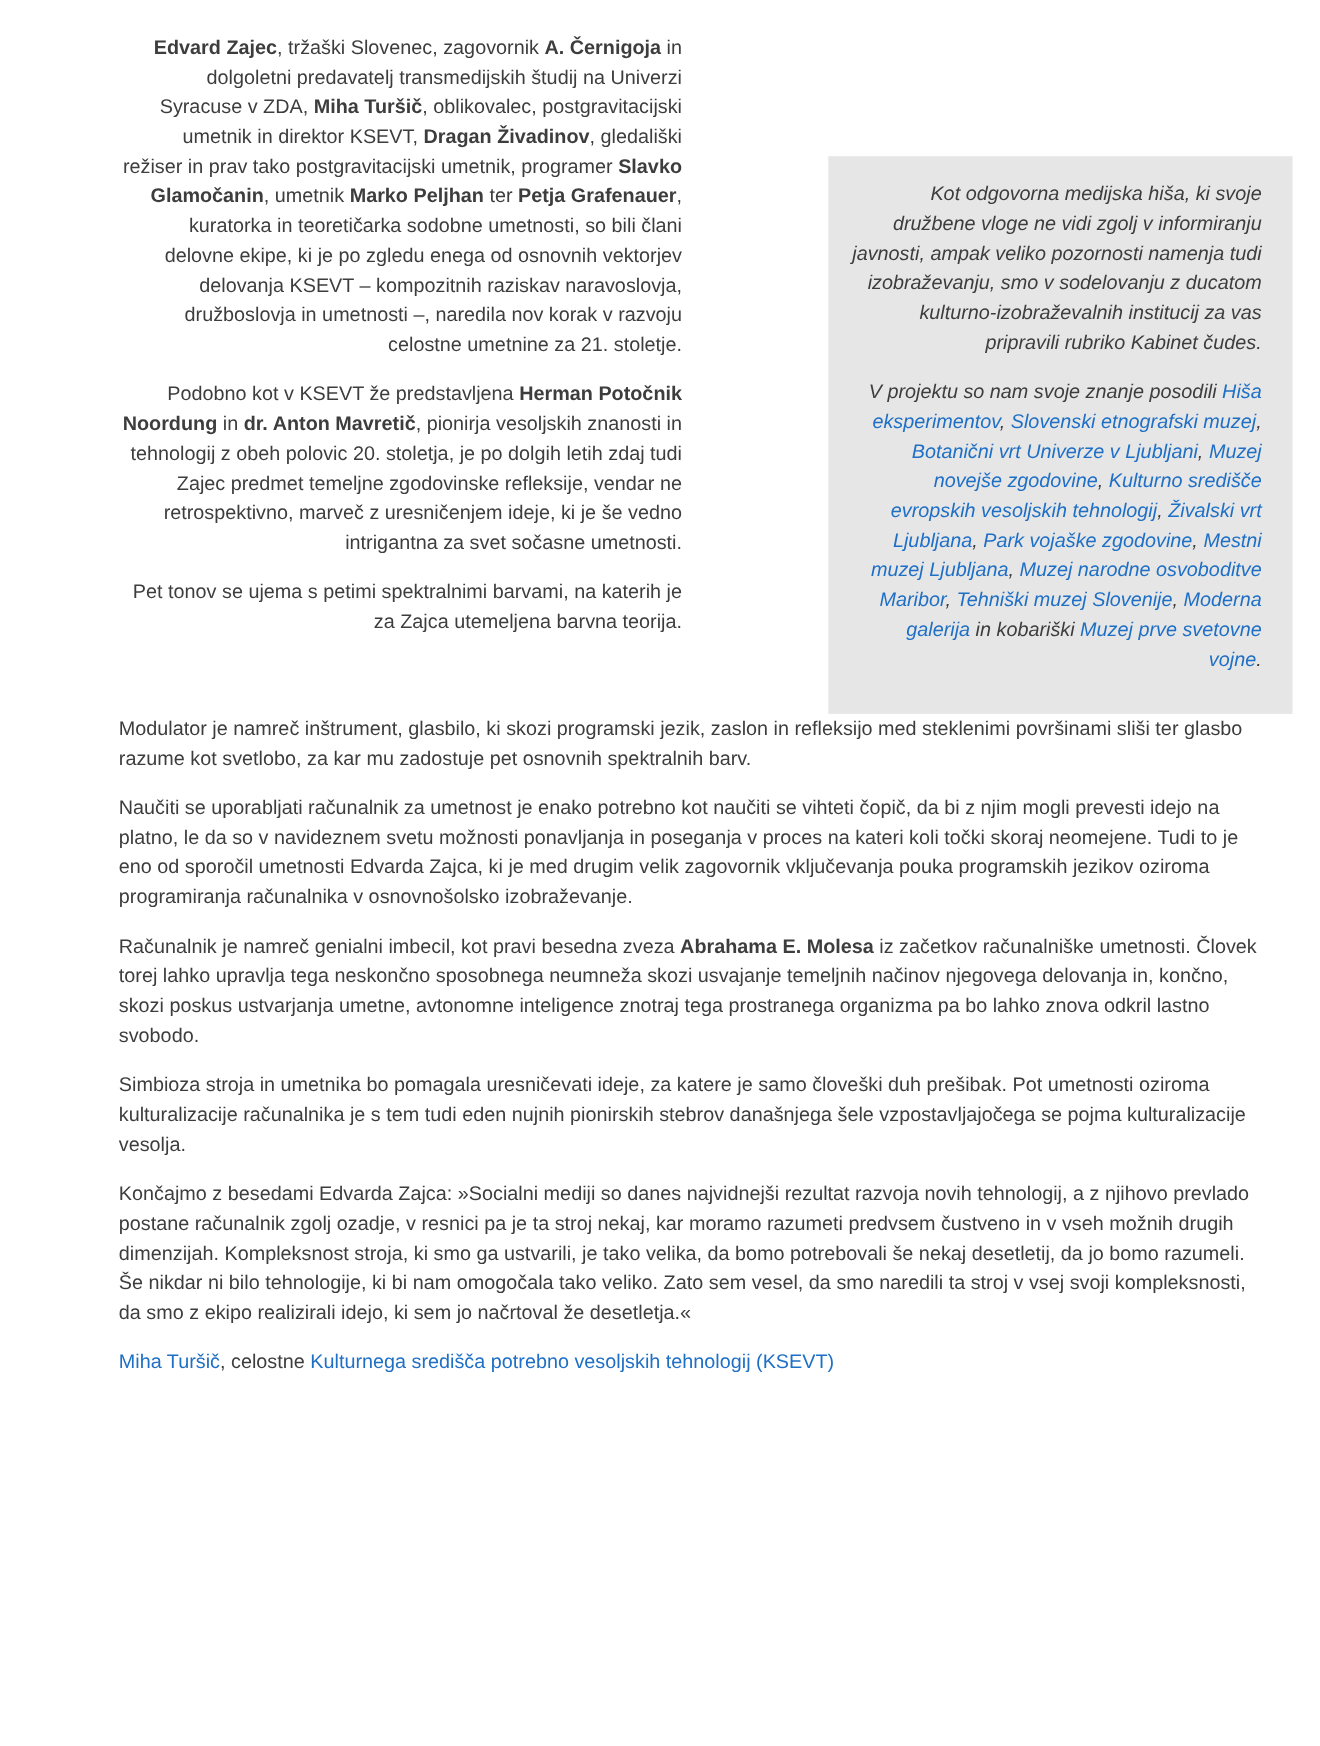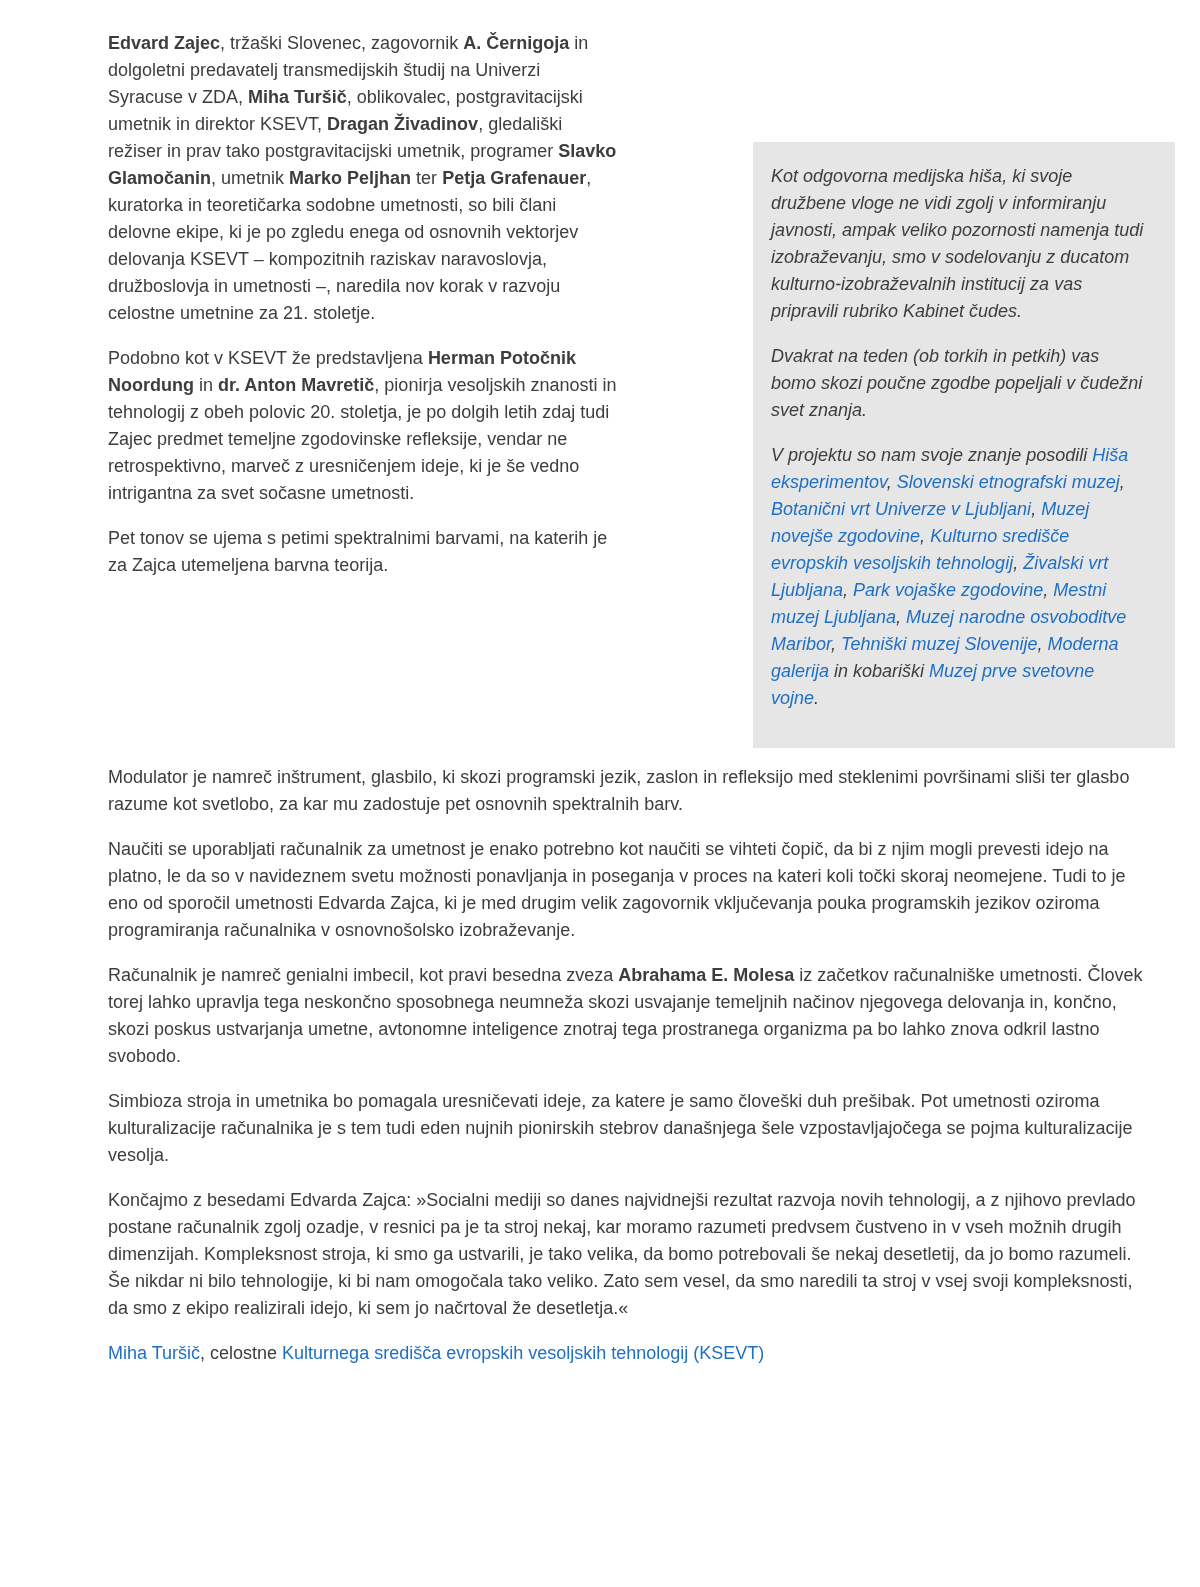--- a/index.html
+++ b/index.html
@@ -15,65 +15,65 @@
   }
   .page{
     width:1067px;
     margin:30px 0 60px 108px;
     font-size:18px;
     line-height:27px;
   }
   .top{
     display:flex;
     align-items:flex-start;
+    text-align:right;
   }
   .left-col{
     flex:0 0 512px;
     width:512px;
   }
   .infobox{
     margin-left:auto;
     margin-top:112px;
     width:422px;
     box-sizing:border-box;
     background:var(--box);
     padding:21px 28px 36px 18px;
     font-style:italic;
   }
   p.para{margin:0 0 18px 0;}
   .left-col p.para:last-child{margin-bottom:0;}
   .infobox p.para:last-child{margin-bottom:0;}
-  .body-paras{width:1045px;margin-top:16px;}
+  .body-paras{width:1045px;}
   .body-paras p.para:first-child{margin-top:0;}
   .seg-bold{font-weight:700;}
   a.seg-link{color:var(--link);text-decoration:none;font-style:inherit;cursor:pointer;}
   .byline-wrap{width:1045px;}
   .byline-wrap p.para{margin-bottom:0;}
 </style>
 </head>
 <body style="background: rgb(255, 255, 255);">
 
 <div class="page">
   <div class="top">
     <div class="left-col">
         <p class="para"><span class="seg-bold">Edvard Zajec</span><span>, tržaški Slovenec, zagovornik </span><span class="seg-bold">A. Černigoja</span><span> in dolgoletni predavatelj transmedijskih študij na Univerzi Syracuse v ZDA, </span><span class="seg-bold">Miha Turšič</span><span>, oblikovalec, postgravitacijski umetnik in direktor KSEVT, </span><span class="seg-bold">Dragan Živadinov</span><span>, gledališki režiser in prav tako postgravitacijski umetnik, programer </span><span class="seg-bold">Slavko Glamočanin</span><span>, umetnik </span><span class="seg-bold">Marko Peljhan</span><span> ter </span><span class="seg-bold">Petja Grafenauer</span><span>, kuratorka in teoretičarka sodobne umetnosti, so bili člani delovne ekipe, ki je po zgledu enega od osnovnih vektorjev delovanja KSEVT – kompozitnih raziskav naravoslovja, družboslovja in umetnosti –, naredila nov korak v razvoju celostne umetnine za 21. stoletje.</span></p>
         <p class="para"><span>Podobno kot v KSEVT že predstavljena </span><span class="seg-bold">Herman Potočnik Noordung</span><span> in </span><span class="seg-bold">dr. Anton Mavretič</span><span>, pionirja vesoljskih znanosti in tehnologij z obeh polovic 20. stoletja, je po dolgih letih zdaj tudi Zajec predmet temeljne zgodovinske refleksije, vendar ne retrospektivno, marveč z uresničenjem ideje, ki je še vedno intrigantna za svet sočasne umetnosti.</span></p>
         <p class="para"><span>Pet tonov se ujema s petimi spektralnimi barvami, na katerih je za Zajca utemeljena barvna teorija.</span></p>
       </div>
     <div class="infobox">
         <p class="para"><span>Kot odgovorna medijska hiša, ki svoje družbene vloge ne vidi zgolj v informiranju javnosti, ampak veliko pozornosti namenja tudi izobraževanju, smo v sodelovanju z ducatom kulturno-izobraževalnih institucij za vas pripravili rubriko Kabinet čudes.</span></p>
-        <p class="para"><span>Dvakrat na teden (ob torkih in petkih) vas bomo skozi poučne zgodbe popeljali v čudežni svet znanja.</span></p>
         <p class="para"><span>V projektu so nam svoje znanje posodili </span><a href="#" class="seg-link">Hiša eksperimentov</a><span>, </span><a href="#" class="seg-link">Slovenski etnografski muzej</a><span>, </span><a href="#" class="seg-link">Botanični vrt Univerze v Ljubljani</a><span>, </span><a href="#" class="seg-link">Muzej novejše zgodovine</a><span>, </span><a href="#" class="seg-link">Kulturno središče evropskih vesoljskih tehnologij</a><span>, </span><a href="#" class="seg-link">Živalski vrt Ljubljana</a><span>, </span><a href="#" class="seg-link">Park vojaške zgodovine</a><span>, </span><a href="#" class="seg-link">Mestni muzej Ljubljana</a><span>, </span><a href="#" class="seg-link">Muzej narodne osvoboditve Maribor</a><span>, </span><a href="#" class="seg-link">Tehniški muzej Slovenije</a><span>, </span><a href="#" class="seg-link">Moderna galerija</a><span> in kobariški </span><a href="#" class="seg-link">Muzej prve svetovne vojne</a><span>.</span></p>
       </div>
   </div>
 
   <div class="body-paras">
       <p class="para"><span>Modulator je namreč inštrument, glasbilo, ki skozi programski jezik, zaslon in refleksijo med steklenimi površinami sliši ter glasbo razume kot svetlobo, za kar mu zadostuje pet osnovnih spektralnih barv.</span></p>
       <p class="para"><span>Naučiti se uporabljati računalnik za umetnost je enako potrebno kot naučiti se vihteti čopič, da bi z njim mogli prevesti idejo na platno, le da so v navideznem svetu možnosti ponavljanja in poseganja v proces na kateri koli točki skoraj neomejene. Tudi to je eno od sporočil umetnosti Edvarda Zajca, ki je med drugim velik zagovornik vključevanja pouka programskih jezikov oziroma programiranja računalnika v osnovnošolsko izobraževanje.</span></p>
       <p class="para"><span>Računalnik je namreč genialni imbecil, kot pravi besedna zveza </span><span class="seg-bold">Abrahama E. Molesa</span><span> iz začetkov računalniške umetnosti. Človek torej lahko upravlja tega neskončno sposobnega neumneža skozi usvajanje temeljnih načinov njegovega delovanja in, končno, skozi poskus ustvarjanja umetne, avtonomne inteligence znotraj tega prostranega organizma pa bo lahko znova odkril lastno svobodo.</span></p>
       <p class="para"><span>Simbioza stroja in umetnika bo pomagala uresničevati ideje, za katere je samo človeški duh prešibak. Pot umetnosti oziroma kulturalizacije računalnika je s tem tudi eden nujnih pionirskih stebrov današnjega šele vzpostavljajočega se pojma kulturalizacije vesolja.</span></p>
       <p class="para"><span>Končajmo z besedami Edvarda Zajca: »Socialni mediji so danes najvidnejši rezultat razvoja novih tehnologij, a z njihovo prevlado postane računalnik zgolj ozadje, v resnici pa je ta stroj nekaj, kar moramo razumeti predvsem čustveno in v vseh možnih drugih dimenzijah. Kompleksnost stroja, ki smo ga ustvarili, je tako velika, da bomo potrebovali še nekaj desetletij, da jo bomo razumeli. Še nikdar ni bilo tehnologije, ki bi nam omogočala tako veliko. Zato sem vesel, da smo naredili ta stroj v vsej svoji kompleksnosti, da smo z ekipo realizirali idejo, ki sem jo načrtoval že desetletja.«</span></p>
     </div>
 
   <div class="byline-wrap">
-      <p class="para"><a href="#" class="seg-link">Miha Turšič</a><span>, celostne </span><a href="#" class="seg-link">Kulturnega središča evropskih vesoljskih tehnologij (KSEVT)</a></p>
+      <p class="para"><a href="#" class="seg-link">Miha Turšič</a><span>, celostne </span><a href="#" class="seg-link">Kulturnega središča potrebno vesoljskih tehnologij (KSEVT)</a></p>
     </div>
 </div>
 
 </body></html>

